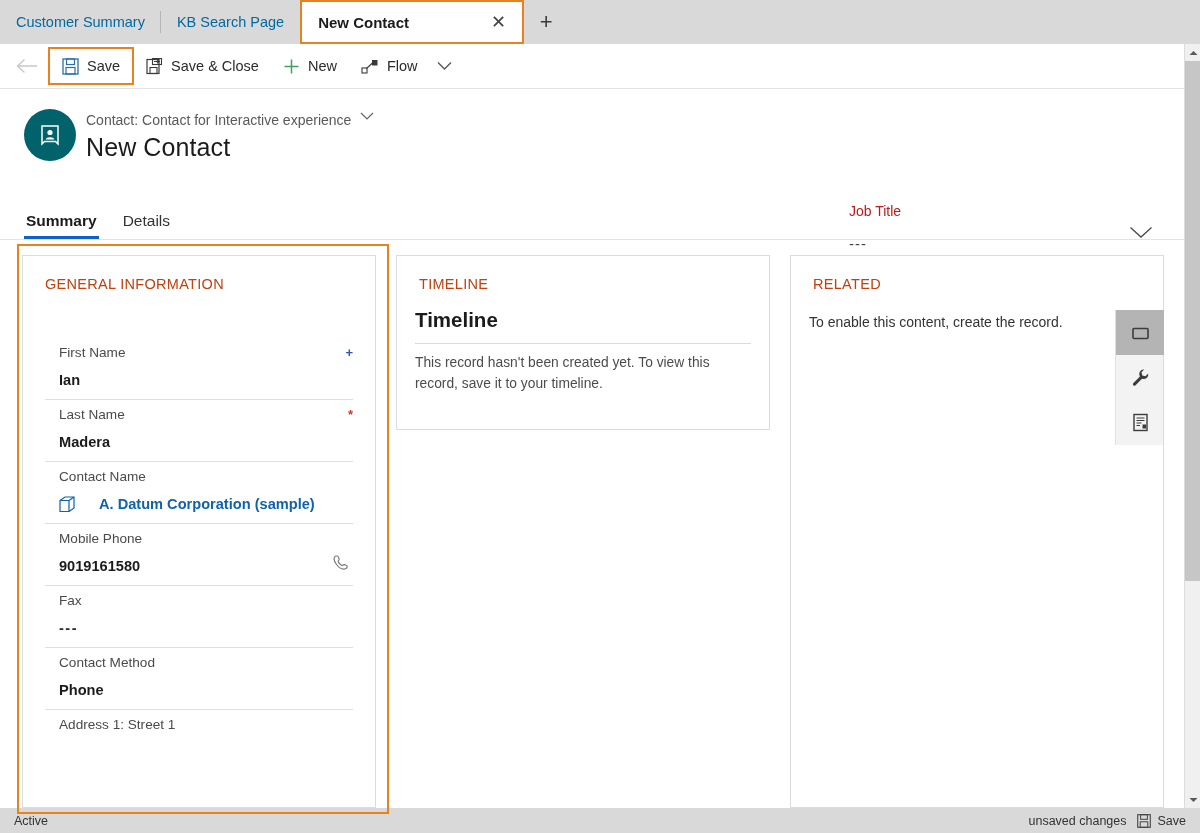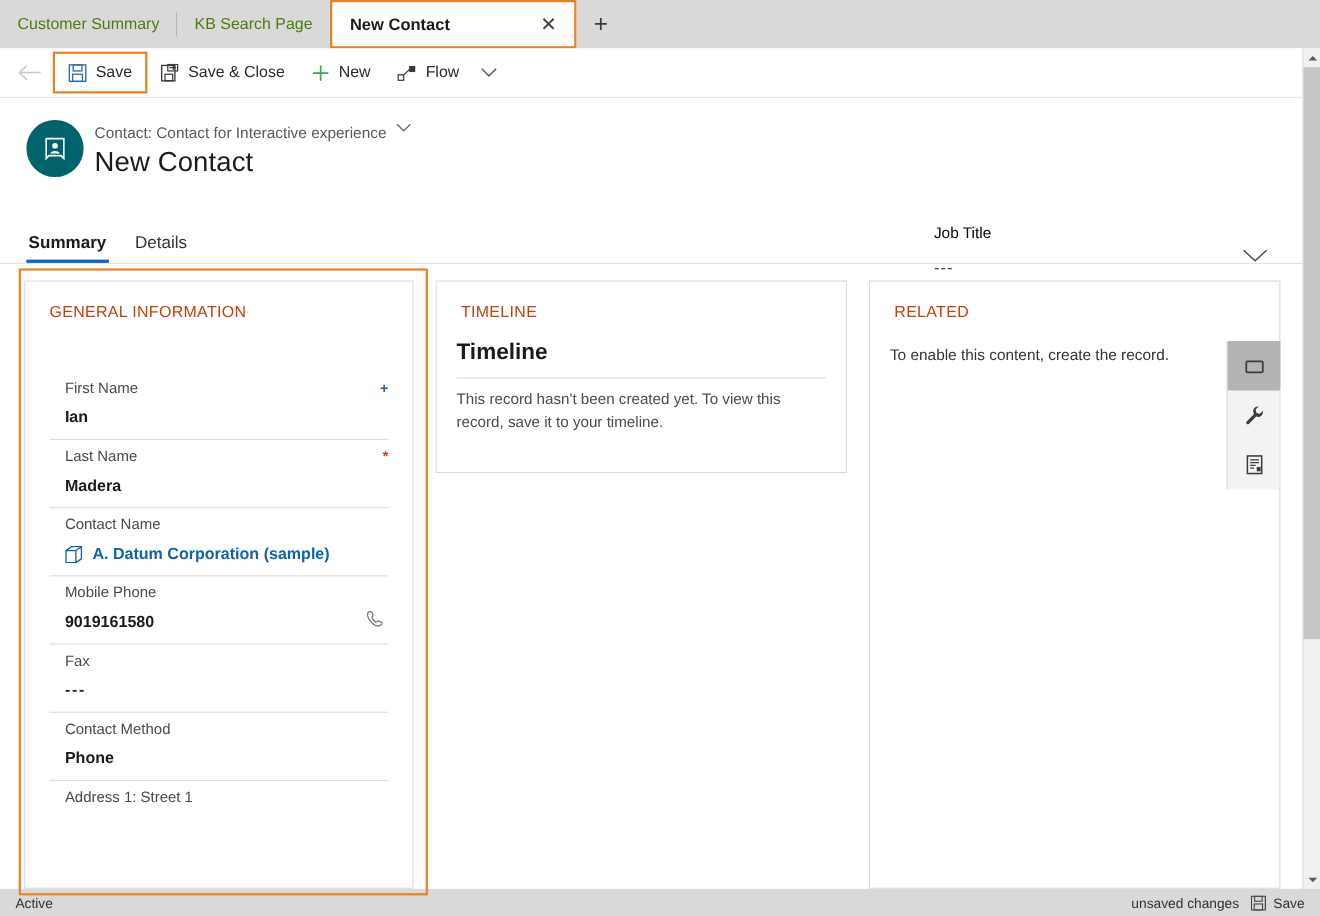--- a/index.html
+++ b/index.html
@@ -18,21 +18,21 @@
   
   .tabstrip {
     position: absolute; left: 0; top: 0;
     width: 1200px; height: 44px;
     background: #d9d9d9;
     display: flex; align-items: stretch;
   }
   .tab {
     display: flex; align-items: center;
     padding: 0 16px;
-    font-size: 14.5px; color: #4d7c0f;
+    font-size: 14.5px; color: #0369a1;
     position: relative;
     white-space: nowrap;
   }
   .tab.sep::after {
     content: ""; position: absolute; right: 0; top: 11px;
     width: 1px; height: 22px; background: #b5b5b5;
   }
   .tab.active {
     background: #ffffff;
     color: #1b1b1b;
@@ -101,21 +101,21 @@
   .rec-texts { position: absolute; left: 86px; top: 22px; }
   .rec-sub {
     display: flex; align-items: flex-start; gap: 9px;
     font-size: 14px; color: #595959;
   }
   .rec-title {
     font-size: 25px; color: #1b1b1b; font-weight: 300;
     margin-top: 5px; letter-spacing: .1px;
   }
   .hdr-field { position: absolute; left: 849px; top: 113px; }
-  .hdr-field .hf-label { font-size: 14px; color: #000000; }
+  .hdr-field .hf-label { font-size: 14px; color: #b91c1c; }
   .hdr-field .hf-value { font-size: 15px; color: #444; margin-top: 16px; letter-spacing: 1px;}
   .hdr-chevron {
     position: absolute; left: 1126px; top: 130px;
     width: 30px; height: 24px;
     display: flex; align-items: center; justify-content: center;
     cursor: pointer;
   }
 
   
   .formtabs {
@@ -168,21 +168,21 @@
   .field { position: relative; padding: 7px 0 0 14px; }
   .field + .field { border-top: 1px solid #dedede; }
   .f-label { font-size: 13.6px; color: #4a4a4a; }
   .f-value {
     font-size: 14.6px; color: #1b1b1b; font-weight: bold;
     margin-top: 12px; padding-bottom: 11px;
   }
   .f-value.dim { color: #2b2b2b; letter-spacing: 1.5px; }
   .f-value.link {
     color: #1062ab; font-weight: bold;
-    display: flex; align-items: center; gap: 9px;
+    display: flex; align-items: center; gap: 24px;
     cursor: pointer;
   }
   .f-req {
     position: absolute; right: 0; top: 8px;
     font-size: 13px; line-height: 1;
   }
   .f-req.blue { color: #2a54c7; font-weight: bold; }
   .f-req.red { color: #d93025; font-weight: bold; }
   .f-trail {
     position: absolute; right: 2px; bottom: 12px;

